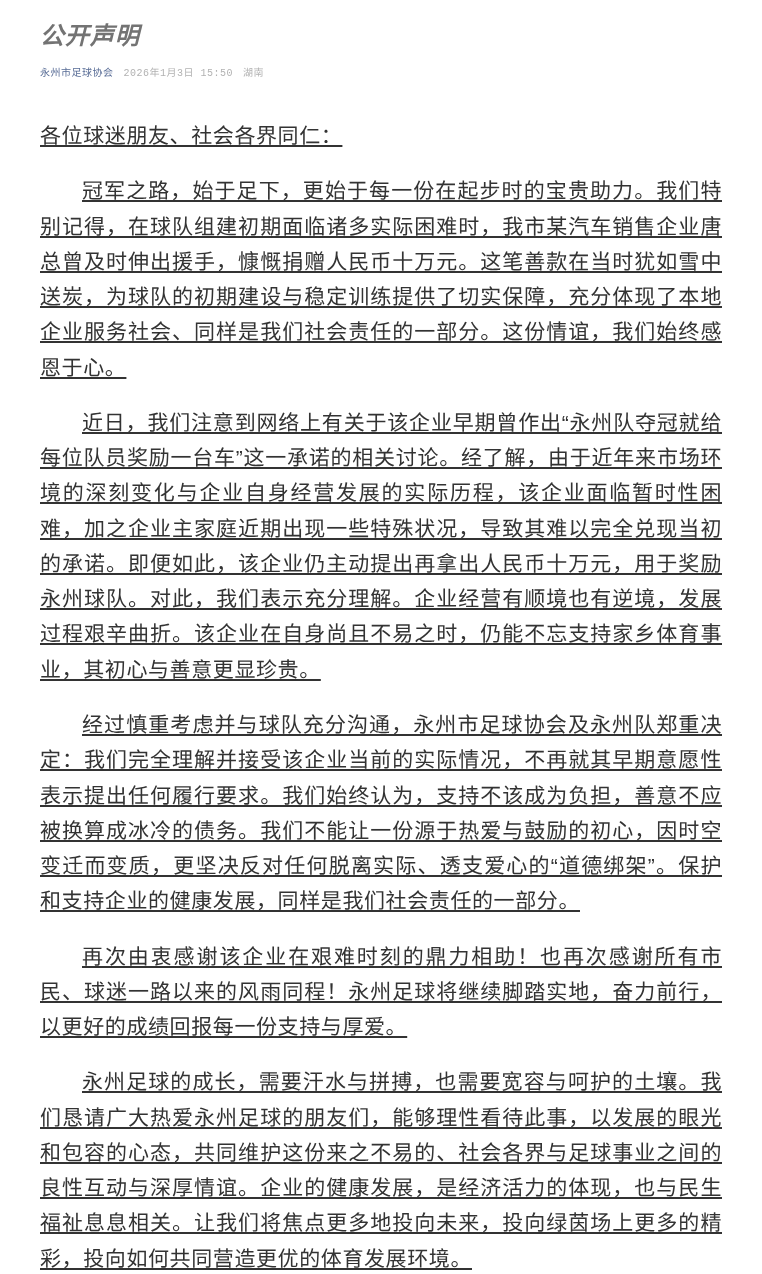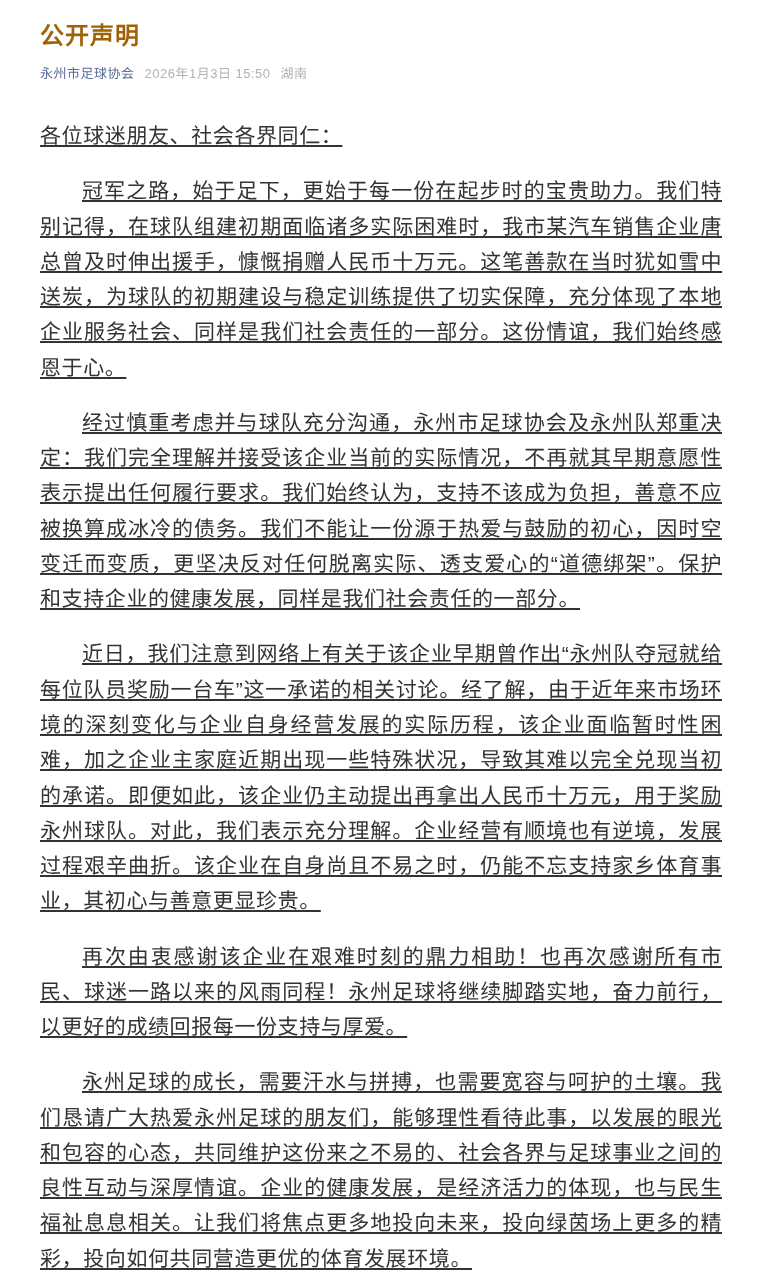--- a/index.html
+++ b/index.html
@@ -17,29 +17,31 @@
     width: 762px;
     min-height: 1274px;
     padding: 20px 40px 18px 40px;
     background: #ffffff;
   }
   .title {
     margin: 0 0 12px 0;
     font-size: 24px;
     line-height: 32px;
     font-weight: 700;
-    color: #a16207;
+    color: #737373;
     letter-spacing: 1px;
+    font-style: italic;
   }
   .meta {
     margin: 0 0 34px 0;
-    font-size: 13px;
+    font-size: 10px;
     line-height: 20px;
     color: #b2b2b2;
     letter-spacing: 0.5px;
+    font-family: Liberation Mono, monospace;
   }
   .meta .account {
     color: #576b95;
     text-decoration: none;
     margin-right: 10px;
     cursor: pointer;
   }
   .meta .date {
     margin-right: 10px;
   }
@@ -81,22 +83,22 @@
     <a class="account">永州市足球协会</a><span class="date">2026年1月3日 15:50</span><span class="location">湖南</span>
   </div>
 
   <div class="body">
 
     <p class="salutation">各位球迷朋友、社会各界同仁：</p>
 
     <div>
 
         <p class="para">冠军之路，始于足下，更始于每一份在起步时的宝贵助力。我们特别记得，在球队组建初期面临诸多实际困难时，我市某汽车销售企业唐总曾及时伸出援手，慷慨捐赠人民币十万元。这笔善款在当时犹如雪中送炭，为球队的初期建设与稳定训练提供了切实保障，充分体现了本地企业服务社会、同样是我们社会责任的一部分。这份情谊，我们始终感恩于心。</p>
+        <p class="para">近日，我们注意到网络上有关于该企业早期曾作出“永州队夺冠就给每位队员奖励一台车”这一承诺的相关讨论。经了解，由于近年来市场环境的深刻变化与企业自身经营发展的实际历程，该企业面临暂时性困难，加之企业主家庭近期出现一些特殊状况，导致其难以完全兑现当初的承诺。即便如此，该企业仍主动提出再拿出人民币十万元，用于奖励永州球队。对此，我们表示充分理解。企业经营有顺境也有逆境，发展过程艰辛曲折。该企业在自身尚且不易之时，仍能不忘支持家乡体育事业，其初心与善意更显珍贵。</p>
         <p class="para">经过慎重考虑并与球队充分沟通，永州市足球协会及永州队郑重决定：我们完全理解并接受该企业当前的实际情况，不再就其早期意愿性表示提出任何履行要求。我们始终认为，支持不该成为负担，善意不应被换算成冰冷的债务。我们不能让一份源于热爱与鼓励的初心，因时空变迁而变质，更坚决反对任何脱离实际、透支爱心的“道德绑架”。保护和支持企业的健康发展，同样是我们社会责任的一部分。</p>
-        <p class="para">近日，我们注意到网络上有关于该企业早期曾作出“永州队夺冠就给每位队员奖励一台车”这一承诺的相关讨论。经了解，由于近年来市场环境的深刻变化与企业自身经营发展的实际历程，该企业面临暂时性困难，加之企业主家庭近期出现一些特殊状况，导致其难以完全兑现当初的承诺。即便如此，该企业仍主动提出再拿出人民币十万元，用于奖励永州球队。对此，我们表示充分理解。企业经营有顺境也有逆境，发展过程艰辛曲折。该企业在自身尚且不易之时，仍能不忘支持家乡体育事业，其初心与善意更显珍贵。</p>
         <p class="para">再次由衷感谢该企业在艰难时刻的鼎力相助！也再次感谢所有市民、球迷一路以来的风雨同程！永州足球将继续脚踏实地，奋力前行，以更好的成绩回报每一份支持与厚爱。</p>
         <p class="para">永州足球的成长，需要汗水与拼搏，也需要宽容与呵护的土壤。我们恳请广大热爱永州足球的朋友们，能够理性看待此事，以发展的眼光和包容的心态，共同维护这份来之不易的、社会各界与足球事业之间的良性互动与深厚情谊。企业的健康发展，是经济活力的体现，也与民生福祉息息相关。让我们将焦点更多地投向未来，投向绿茵场上更多的精彩，投向如何共同营造更优的体育发展环境。</p>
       </div>
 
     <p class="para">透支爱心的。</p>
 
     <div class="signature">
 
     <p>永州市足球协会</p>
         <p>“湘超”公开声明</p>

